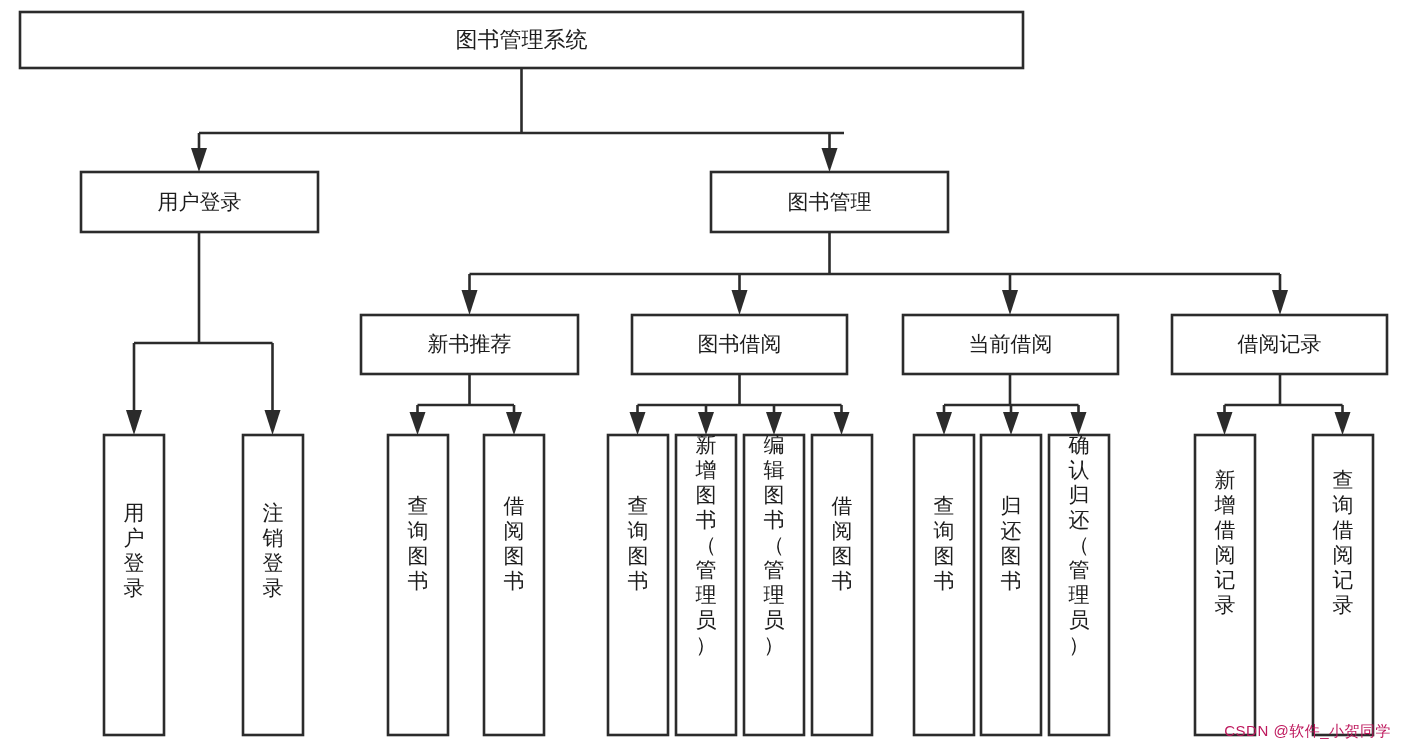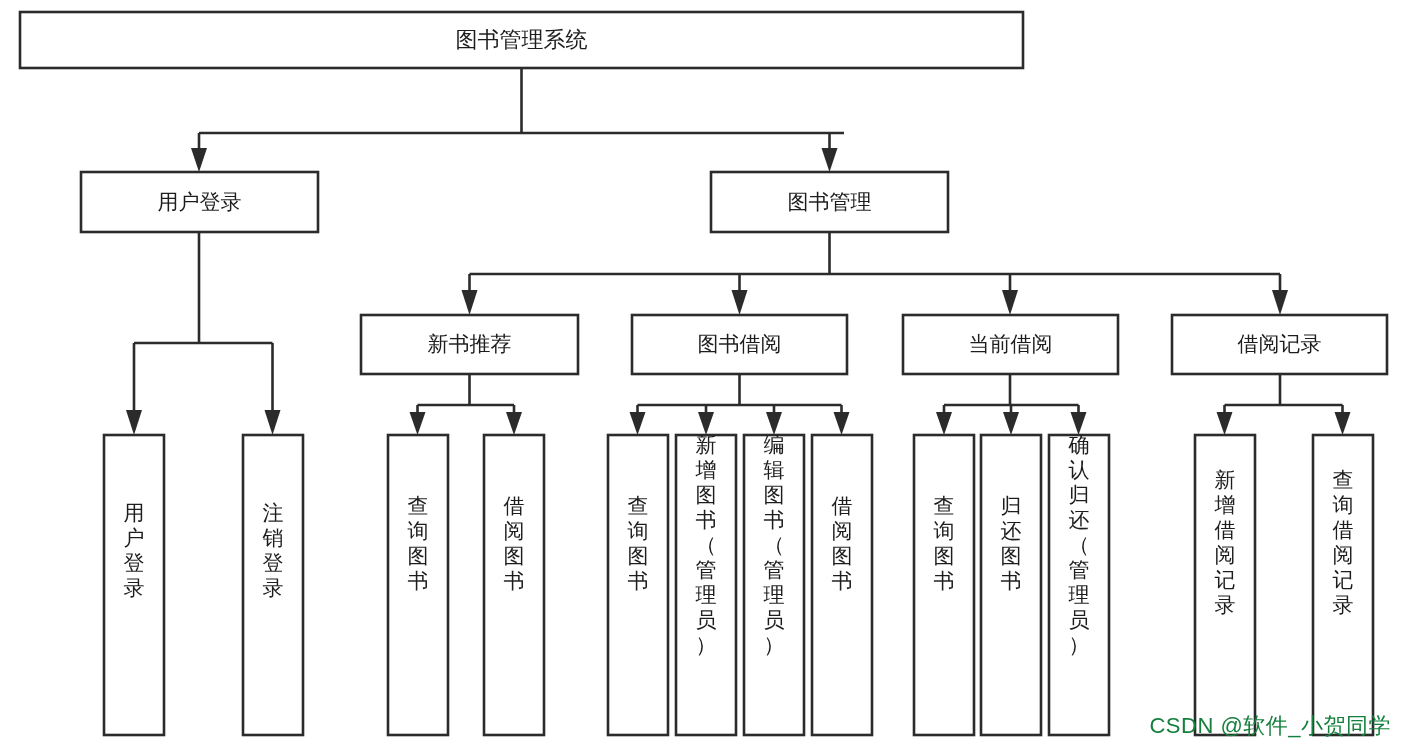--- a/index.html
+++ b/index.html
@@ -58,22 +58,22 @@
     fill: #1d1d1d;
     font-family: "Liberation Sans", "DejaVu Sans", sans-serif;
     font-size: 21px;
     text-anchor: middle;
   }
   .watermark {
     position: absolute;
     right: 14px;
     bottom: 6px;
     font-family: "Liberation Sans", "DejaVu Sans", sans-serif;
-    font-size: 22px;
-    color: #15803d;
+    font-size: 15px;
+    color: #be185d;
     letter-spacing: 0.5px;
     white-space: nowrap;
     user-select: none;
   }
 </style>
 </head>
 <body>
 
 <div id="diagram-root">
 

